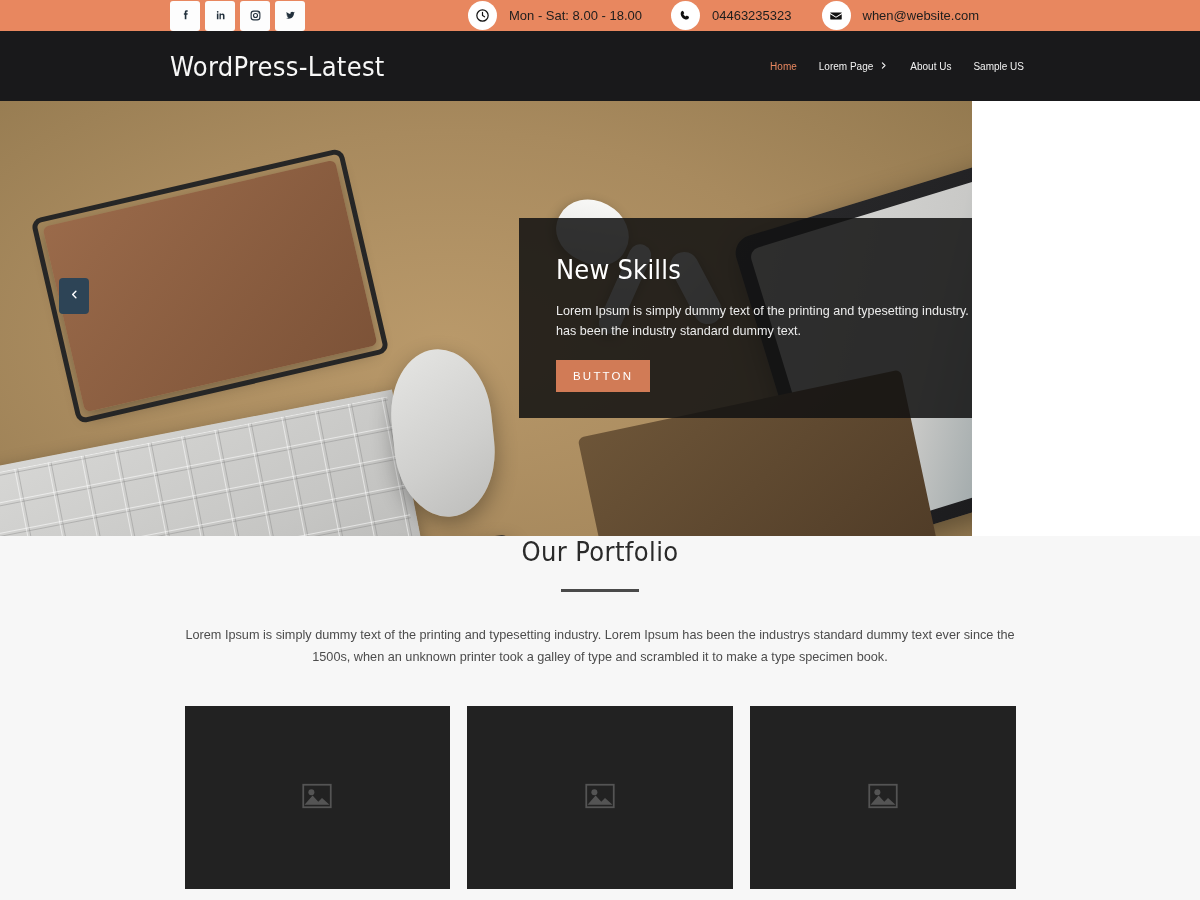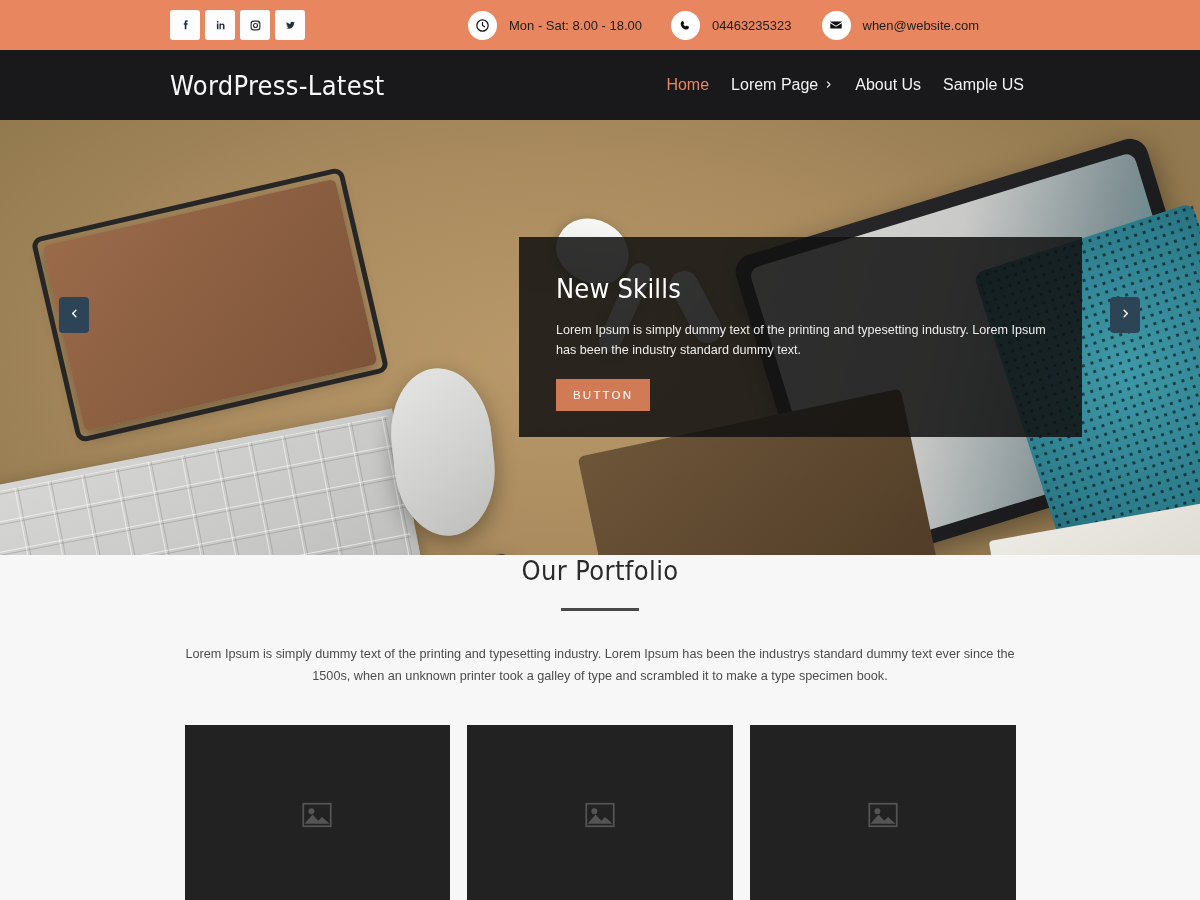--- a/index.html
+++ b/index.html
@@ -5,21 +5,21 @@
   * { box-sizing: border-box; margin: 0; padding: 0; }
   html, body {
     width: 1200px; height: 900px;
     font-family: "Liberation Sans", sans-serif;
     background: #ffffff;
     overflow: hidden;
   }
 
   
   .topbar {
-    height: 50px; width: 1200px;
+    height: 31px; width: 1200px;
     background: #e8875f;
     display: flex; align-items: center;
     position: relative;
   }
   .social-group {
     display: flex; gap: 5px;
     margin-left: 170px;
   }
   .social-tile {
     width: 30px; height: 30px;
@@ -64,31 +64,31 @@
     font-size: 27px;
     letter-spacing: 0.3px;
     font-family: "DejaVu Sans Condensed", "Liberation Sans", sans-serif;
     font-weight: 400;
   }
   .nav {
     margin-left: auto; margin-right: 176px;
     display: flex; align-items: center; gap: 22px;
   }
   .nav-item {
-    color: #f2f2f2; font-size: 16px;
+    color: #f2f2f2; font-size: 10px;
     display: flex; align-items: center; gap: 6px;
     white-space: nowrap;
   }
   .nav-item.active { color: #e8875f; }
   .chev { display: inline-block; line-height: 1; }
 
   
   .hero {
     position: relative;
-    width: 1200px; height: 435px;
+    width: 972px; height: 435px;
     overflow: hidden;
     background: #15803d;
   }
   .hero-photo { position: absolute; inset: 0; }
   .desk {
     position: absolute; inset: 0;
     background:
       radial-gradient(ellipse 700px 380px at 46% 55%, #b9996a 0%, #a88a5e 55%, #93794f 100%);
   }
   

